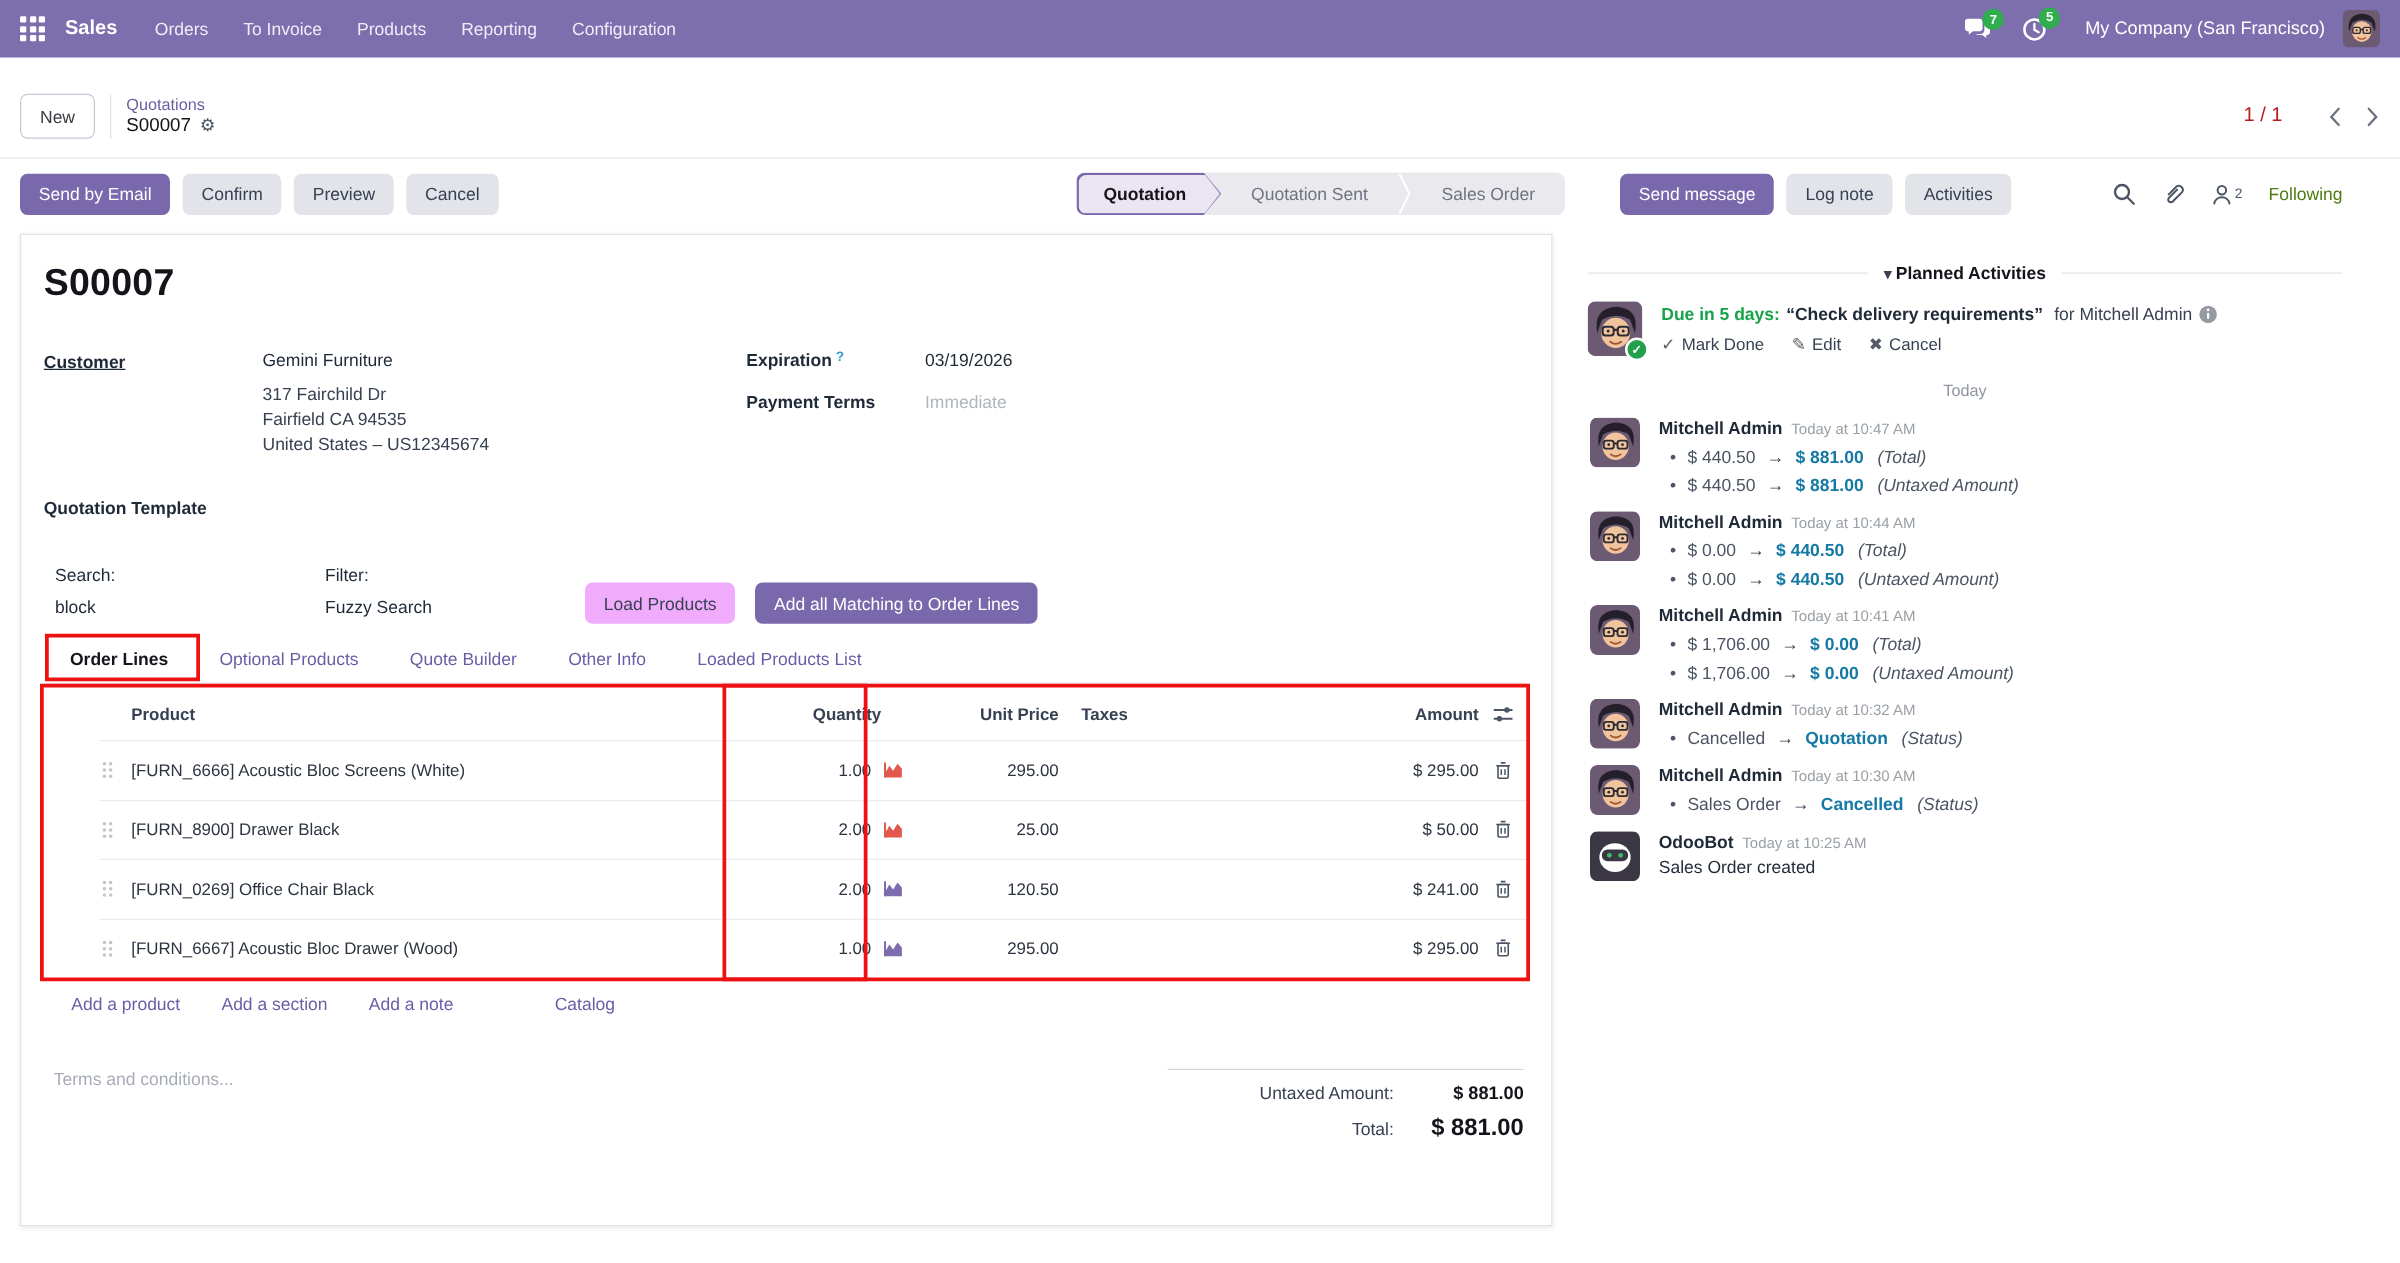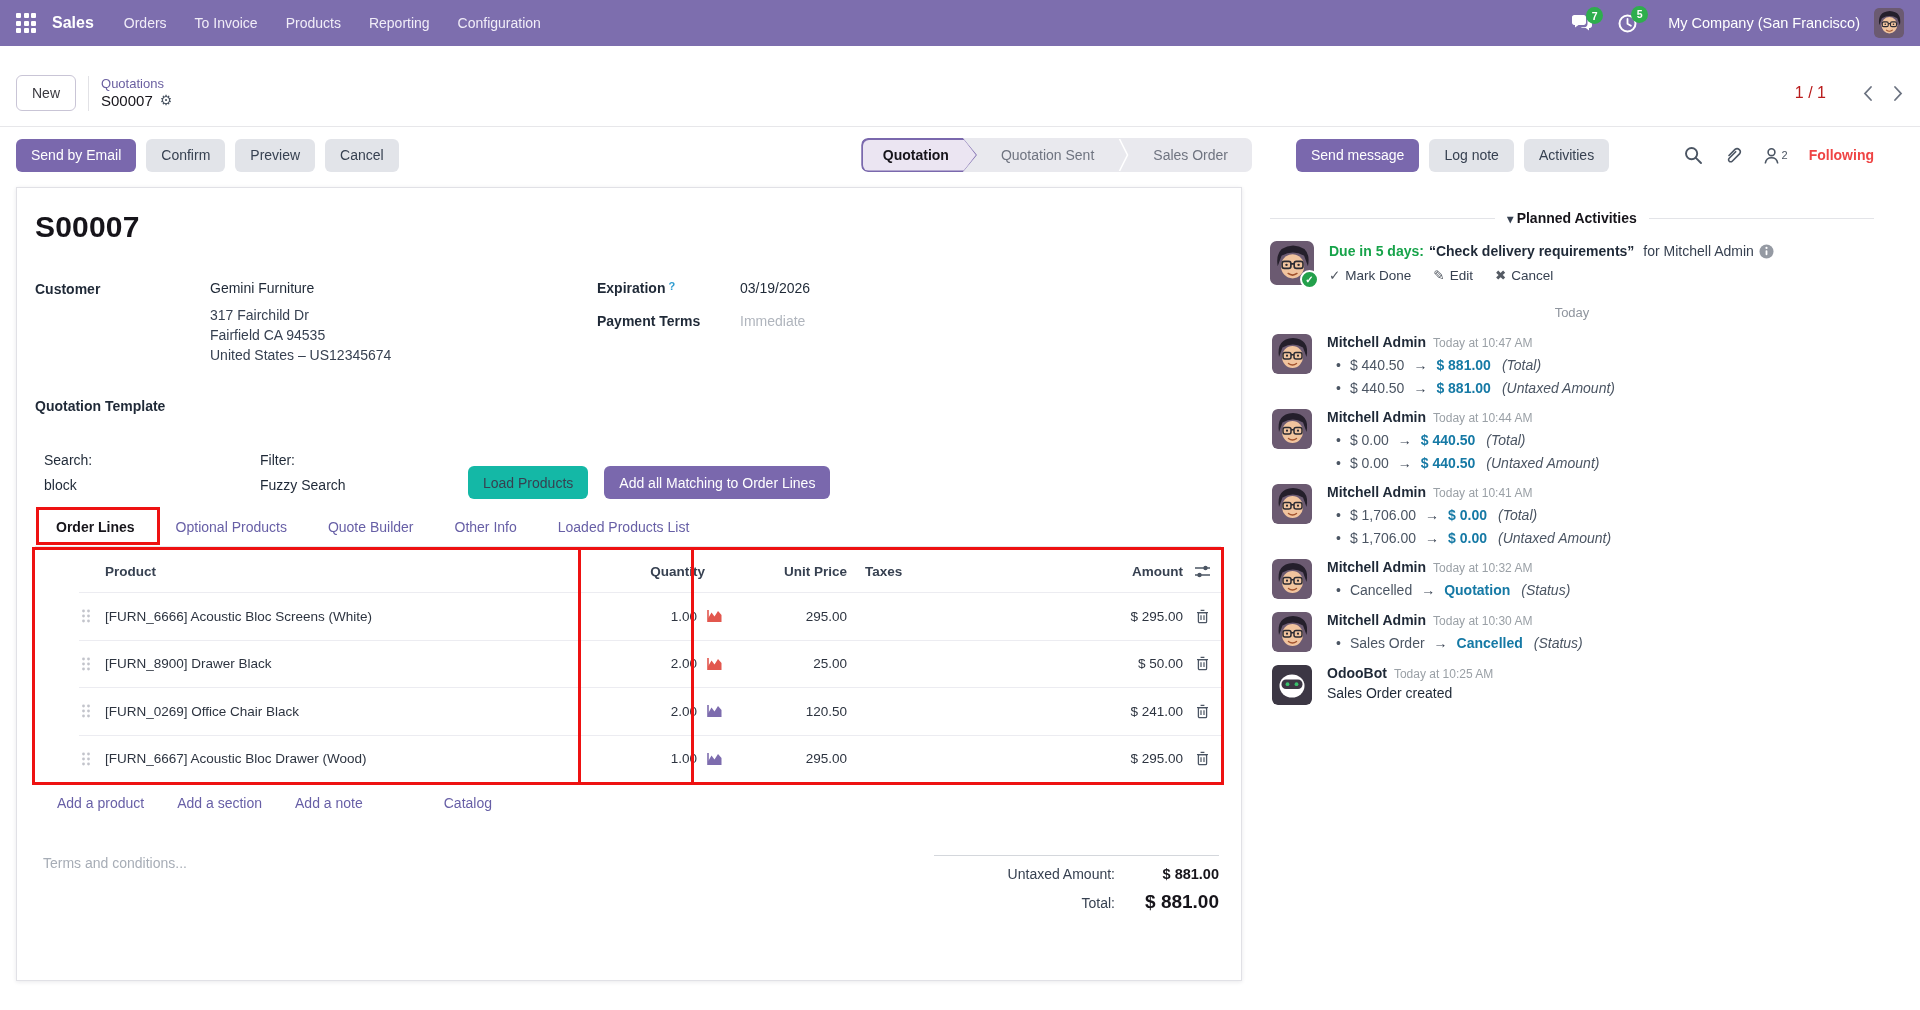--- a/index.html
+++ b/index.html
@@ -46,48 +46,48 @@
   .sb-active-in { display:flex; align-items:center; padding:0 28px 0 20px; background:#ebe5f2; color:#16141a;
     font-weight:700; font-size:14px; border-radius:6px 0 0 6px;
     clip-path:polygon(0 0, calc(100% - 13px) 0, calc(100% - 1px) 50%, calc(100% - 13px) 100%, 0 100%); }
   .sb-step { display:flex; align-items:center; padding:0 24px; color:#6f7480; font-size:14px; cursor:pointer; }
   .sb-chev { align-self:center; }
 
   .chatter-actions { flex:1; display:flex; align-items:center; padding:0 46px 0 34px; }
   .c-icons { margin-left:auto; display:flex; align-items:center; gap:21px; }
   .ic { cursor:pointer; display:inline-flex; align-items:center; color:#4b5563; }
   .followers-sup { font-size:11px; color:#4b5563; vertical-align:top; margin-left:1px; }
-  .following { color:#ef4444; font-size:14px; font-weight:700; cursor:pointer;text-align:right; }
+  .following { color:#4d7c0f; font-size:14px; font-weight:400; cursor:pointer;text-align:right; }
 
   
   .content { display:flex; align-items:flex-start; }
   .sheet-zone { width:1262px; flex:0 0 auto; }
   .sheet { margin:3px 0 0 16px; width:1226px; min-height:794px; background:#fff; border:1px solid #e1e1e6;
     box-shadow:0 1px 4px rgba(40,40,60,.10); padding:22px 20px 24px 18px; }
 
   .o-title { font-size:30px; font-weight:600; color:#16141a; letter-spacing:.2px; }
   .fields { display:flex; margin-top:36px; }
   .fcol1 { width:562px; display:flex; }
-  .flabel { width:175px; font-size:14px; font-weight:600; color:#1f2937; padding-top:1px; }
+  .flabel { width:175px; font-size:14px; font-weight:600; color:#1f2937; padding-top:1px;text-decoration:underline; }
   .fval { font-size:14px; color:#1f2937; }
   .addr { margin-top:9px; line-height:20px; color:#374151; }
   .fcol2 { flex:1; }
   .frow { display:flex; margin-bottom:17px; }
   .flabel2 { width:143px; font-size:14px; font-weight:600; color:#1f2937; }
   .help-sup { color:#2f9cd0; font-size:11px; vertical-align:top; cursor:pointer; }
   .placeholder { color:#b0b5bd; }
   .qtemplate { margin-top:33px; font-size:14px; font-weight:600; color:#1f2937; }
 
   .tmpl-row { display:flex; align-items:flex-end; margin-top:38px; }
   .mini-field { display:flex; flex-direction:column; gap:9px; }
   .mf1 { width:225px; padding-left:9px; } .mf2 { width:208px; }
   .mini-label { font-size:14px; color:#1f2937; }
   .mini-val { font-size:14px; color:#1f2937; }
   .tmpl-row .btn { margin-right:16px; margin-bottom:-6px; }
-  .btn-load { background:#14b8a6; color:#374151; }
+  .btn-load { background:#f0abfc; color:#374151; }
   .btn-addall { background:#7a68ad; color:#fff; font-weight:500; }
 
   
   .tabs { display:flex; margin-top:26px; border-bottom:1px solid #e8e8ec; padding-bottom:11px; padding-left:21px; }
   .tab { font-size:14px; color:#675fa6; margin-right:41px; cursor:pointer; }
   .tab-active { color:#16141a; font-weight:600; position:relative; }
   .red-box { position:absolute; border:3px solid #ee1111; pointer-events:none; }
   .rb-tab { left:-20px; top:-12px; width:124px; height:38px; }
 
   

